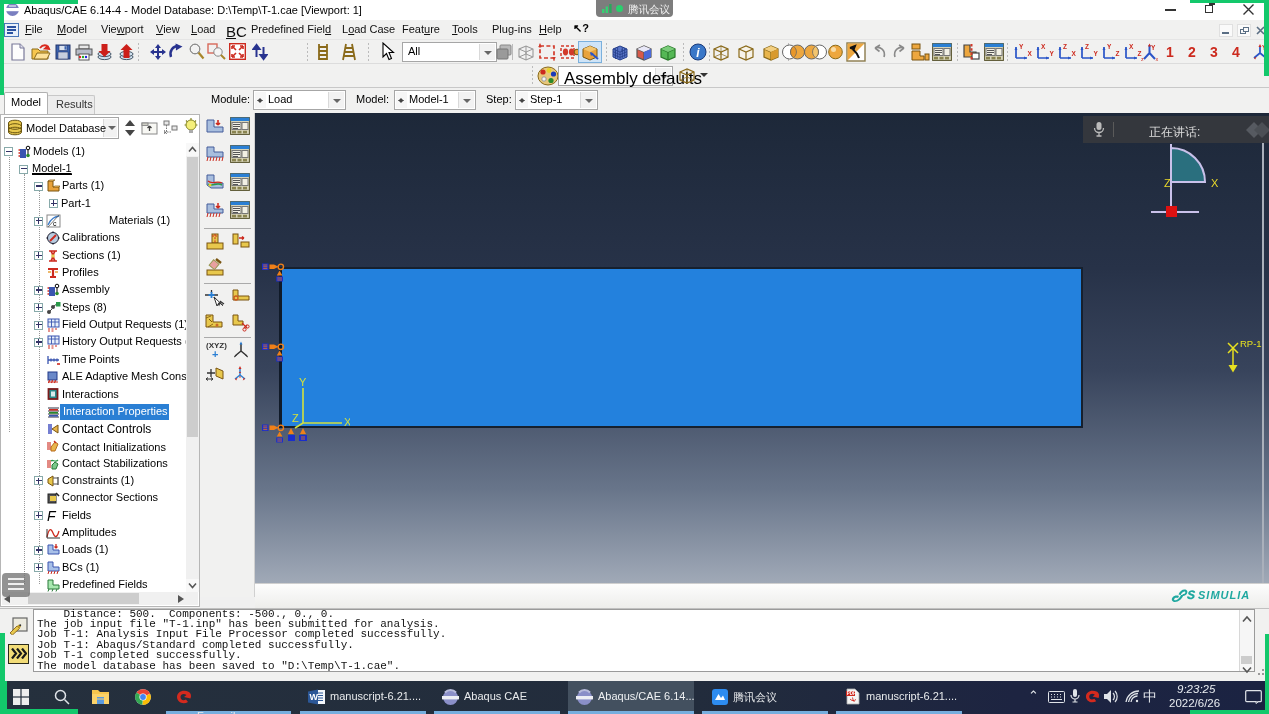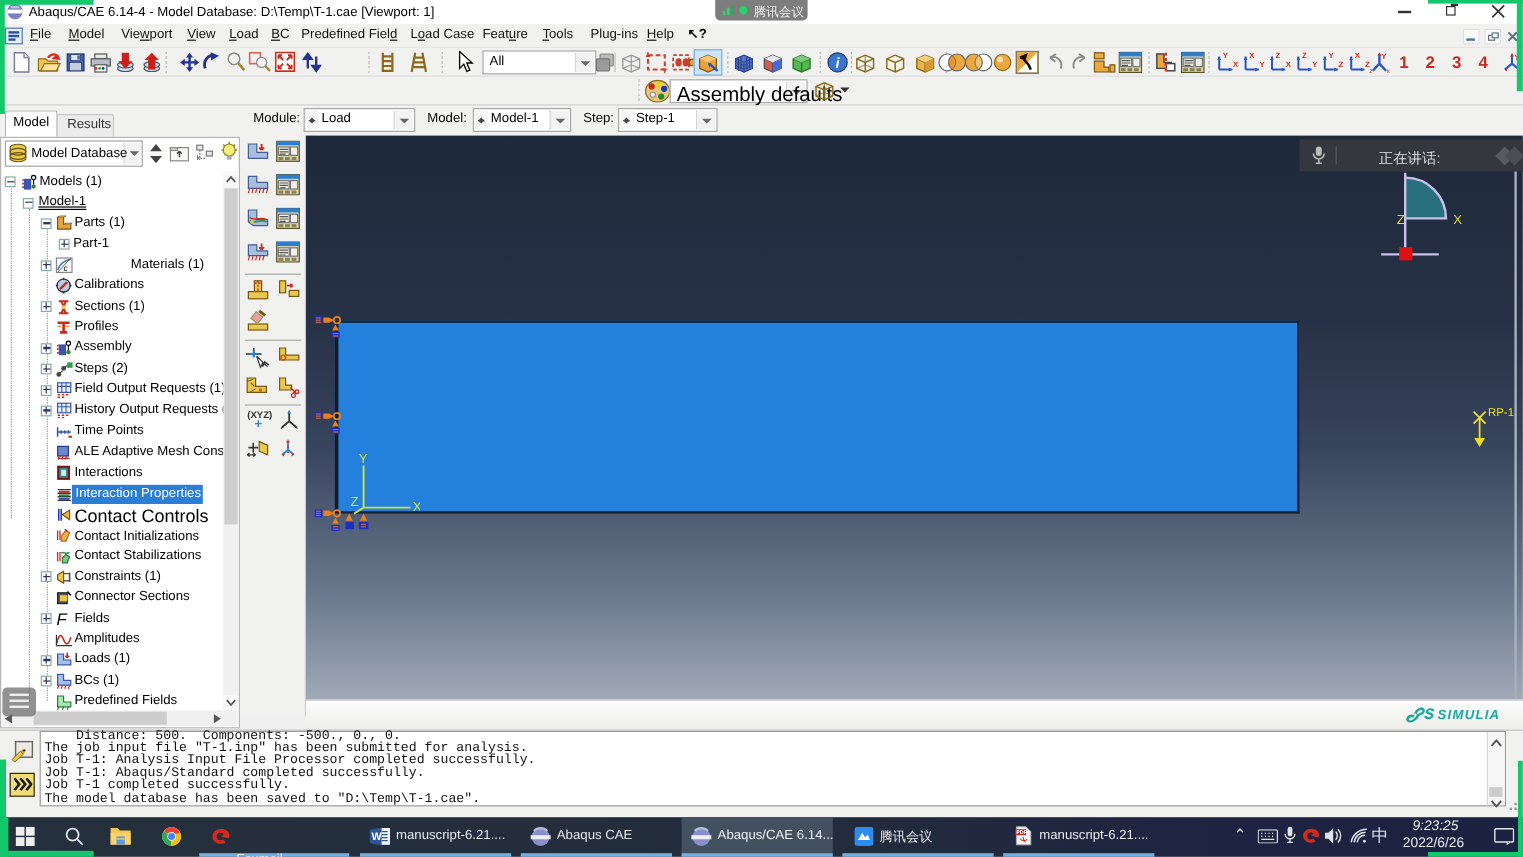--- a/index.html
+++ b/index.html
@@ -42,21 +42,21 @@
 <div class="abs" style="left:0;top:20px;width:1269px;height:20px;background:#f1f1f0;border-bottom:1px solid #e5e5e5;"></div>
 <div class="abs" style="left:4px;top:23px;width:15px;height:14px;background:#e8f0fa;border:1px solid #4a76b8;"></div>
 <div class="abs" style="left:7px;top:26px;width:9px;height:2px;background:#2a52a0;"></div>
 <div class="abs" style="left:7px;top:29px;width:9px;height:2px;background:#2a52a0;"></div>
 <div class="abs" style="left:7px;top:32px;width:6px;height:2px;background:#2a52a0;"></div>
 <div class="txt" style="left:25px;top:23px;font-size:11px;color:#111;"><u>F</u>ile</div>
 <div class="txt" style="left:57px;top:23px;font-size:11px;color:#111;"><u>M</u>odel</div>
 <div class="txt" style="left:101px;top:23px;font-size:11px;color:#111;">Vie<u>w</u>port</div>
 <div class="txt" style="left:156px;top:23px;font-size:11px;color:#111;"><u>V</u>iew</div>
 <div class="txt" style="left:191px;top:23px;font-size:11px;color:#111;"><u>L</u>oad</div>
-<div class="txt" style="left:226px;top:23px;font-size:11px;color:#111;"><u>B</u>C</div>
+<div class="txt" style="left:226px;top:23px;font-size:15px;color:#111;"><u>B</u>C</div>
 <div class="txt" style="left:251px;top:23px;font-size:11px;color:#111;">Predefined Fiel<u>d</u></div>
 <div class="txt" style="left:342px;top:23px;font-size:11px;color:#111;">L<u>o</u>ad Case</div>
 <div class="txt" style="left:402px;top:23px;font-size:11px;color:#111;">Feat<u>u</u>re</div>
 <div class="txt" style="left:452px;top:23px;font-size:11px;color:#111;"><u>T</u>ools</div>
 <div class="txt" style="left:492px;top:23px;font-size:11px;color:#111;">Plu<u>g</u>-ins</div>
 <div class="txt" style="left:539px;top:23px;font-size:11px;color:#111;"><u>H</u>elp</div>
 <div class="txt" style="left:573px;top:22px;font-size:11px;font-weight:bold;color:#000;">↖?</div>
 <div class="abs" style="left:1219px;top:24px;width:14px;height:13px;background:#fafafa;border:1px solid #e0e0e0;"></div>
 <div class="abs" style="left:1222px;top:32px;width:7px;height:2px;background:#5a6e84;"></div>
 <div class="abs" style="left:1237px;top:24px;width:14px;height:13px;background:#fafafa;border:1px solid #e0e0e0;"></div>
@@ -495,21 +495,21 @@
 <div class="txt" style="left:62px;top:283.3px;font-size:11px;color:#000;">Assembly</div>
 <div class="abs" style="left:34px;top:303.1px;width:9px;height:9px;background:#fff;border:1px solid #8aa;"></div>
 <div class="abs" style="left:35.5px;top:306.6px;width:6px;height:1.4px;background:#336;"></div>
 <div class="abs" style="left:37.8px;top:304.3px;width:1.4px;height:6px;background:#336;"></div>
 <svg class="abs" style="left:46px;top:300.635px" width="15" height="14" viewBox="0 0 15 14">
       <circle cx="3" cy="11" r="2" fill="#444"></circle>
       <circle cx="7" cy="6" r="2" fill="#444"></circle>
       <rect x="10" y="1" width="4.5" height="4.5" fill="#2a9a4a"></rect>
       <path d="M4 10 L6 8 M8 5 L10 3.5" stroke="#444"></path>
     </svg>
-<div class="txt" style="left:62px;top:300.6px;font-size:11px;color:#000;">Steps (2)</div>
+<div class="txt" style="left:62px;top:300.6px;font-size:11px;color:#000;">Steps (8)</div>
 <div class="abs" style="left:34px;top:320.5px;width:9px;height:9px;background:#fff;border:1px solid #8aa;"></div>
 <div class="abs" style="left:35.5px;top:324.0px;width:6px;height:1.4px;background:#336;"></div>
 <div class="abs" style="left:37.8px;top:321.7px;width:1.4px;height:6px;background:#336;"></div>
 <svg class="abs" style="left:46px;top:317.965px" width="15" height="14" viewBox="0 0 15 14">
       <rect x="2" y="1" width="11" height="8" fill="#e8f0fa" stroke="#3a55b0"></rect>
       <path d="M2 4 H13 M5.5 1 V9 M9 1 V9" stroke="#3a55b0" stroke-width=".9"></path>
       <path d="M2 11 H4 M5.5 11 H7.5 M9 11 H11 M2 13 H4 M5.5 13 H7.5" stroke="#cc2a1e" stroke-width="1.2"></path>
     </svg>
 <div class="txt" style="left:62px;top:318.0px;font-size:11px;color:#000;">Field Output Requests (1)</div>
 <div class="abs" style="left:34px;top:337.8px;width:9px;height:9px;background:#fff;border:1px solid #8aa;"></div>
@@ -541,21 +541,21 @@
       <rect x="3" y="4" width="9" height="1.6" fill="#cc2a1e"></rect>
       <rect x="3" y="7" width="9" height="1.6" fill="#2a8a2a"></rect>
       <rect x="3" y="10" width="9" height="1.6" fill="#3a55b0"></rect>
     </svg>
 <div class="abs" style="left:60px;top:403.6px;width:109px;height:16px;background:#2a7fd4;"></div>
 <div class="txt" style="left:63px;top:404.6px;font-size:11px;color:#fff;">Interaction Properties</div>
 <svg class="abs" style="left:46px;top:421.945px" width="14" height="14" viewBox="0 0 14 14">
       <path d="M3 2 V12 M5 2 V12" stroke="#2a3ab8" stroke-width="1.3"></path>
       <path d="M6 7 L12 3 V11 Z" fill="#e8b54d" stroke="#7a5510"></path>
     </svg>
-<div class="txt" style="left:62px;top:421.9px;font-size:15px;color:#000;">Contact Controls</div>
+<div class="txt" style="left:62px;top:421.9px;font-size:12px;color:#000;">Contact Controls</div>
 <svg class="abs" style="left:46px;top:439.275px" width="14" height="14" viewBox="0 0 14 14">
       <path d="M2 3 V11 M4 3 V11" stroke="#cc2a1e" stroke-width="1.1"></path>
       <path d="M5 8 L9 3 L12 5 L9 12 L5 12 Z" fill="#e8b54d" stroke="#b86a1a"></path>
       <path d="M8 2 L10 4" stroke="#cc2a1e" stroke-width="1.3"></path>
     </svg>
 <div class="txt" style="left:62px;top:441px;font-size:11px;color:#000;">Contact Initializations</div>
 <svg class="abs" style="left:46px;top:456.60499999999996px" width="14" height="14" viewBox="0 0 14 14">
       <path d="M2 3 V11 M4 3 V11" stroke="#cc2a1e" stroke-width="1.1"></path>
       <path d="M5 4 C7 2 9 6 12 3" stroke="#2a9a4a" stroke-width="1.3" fill="none"></path>
       <path d="M6 8 L9 5 L12 7 L10 12 L6 12 Z" fill="#7ac88a" stroke="#2a7a3a"></path>

